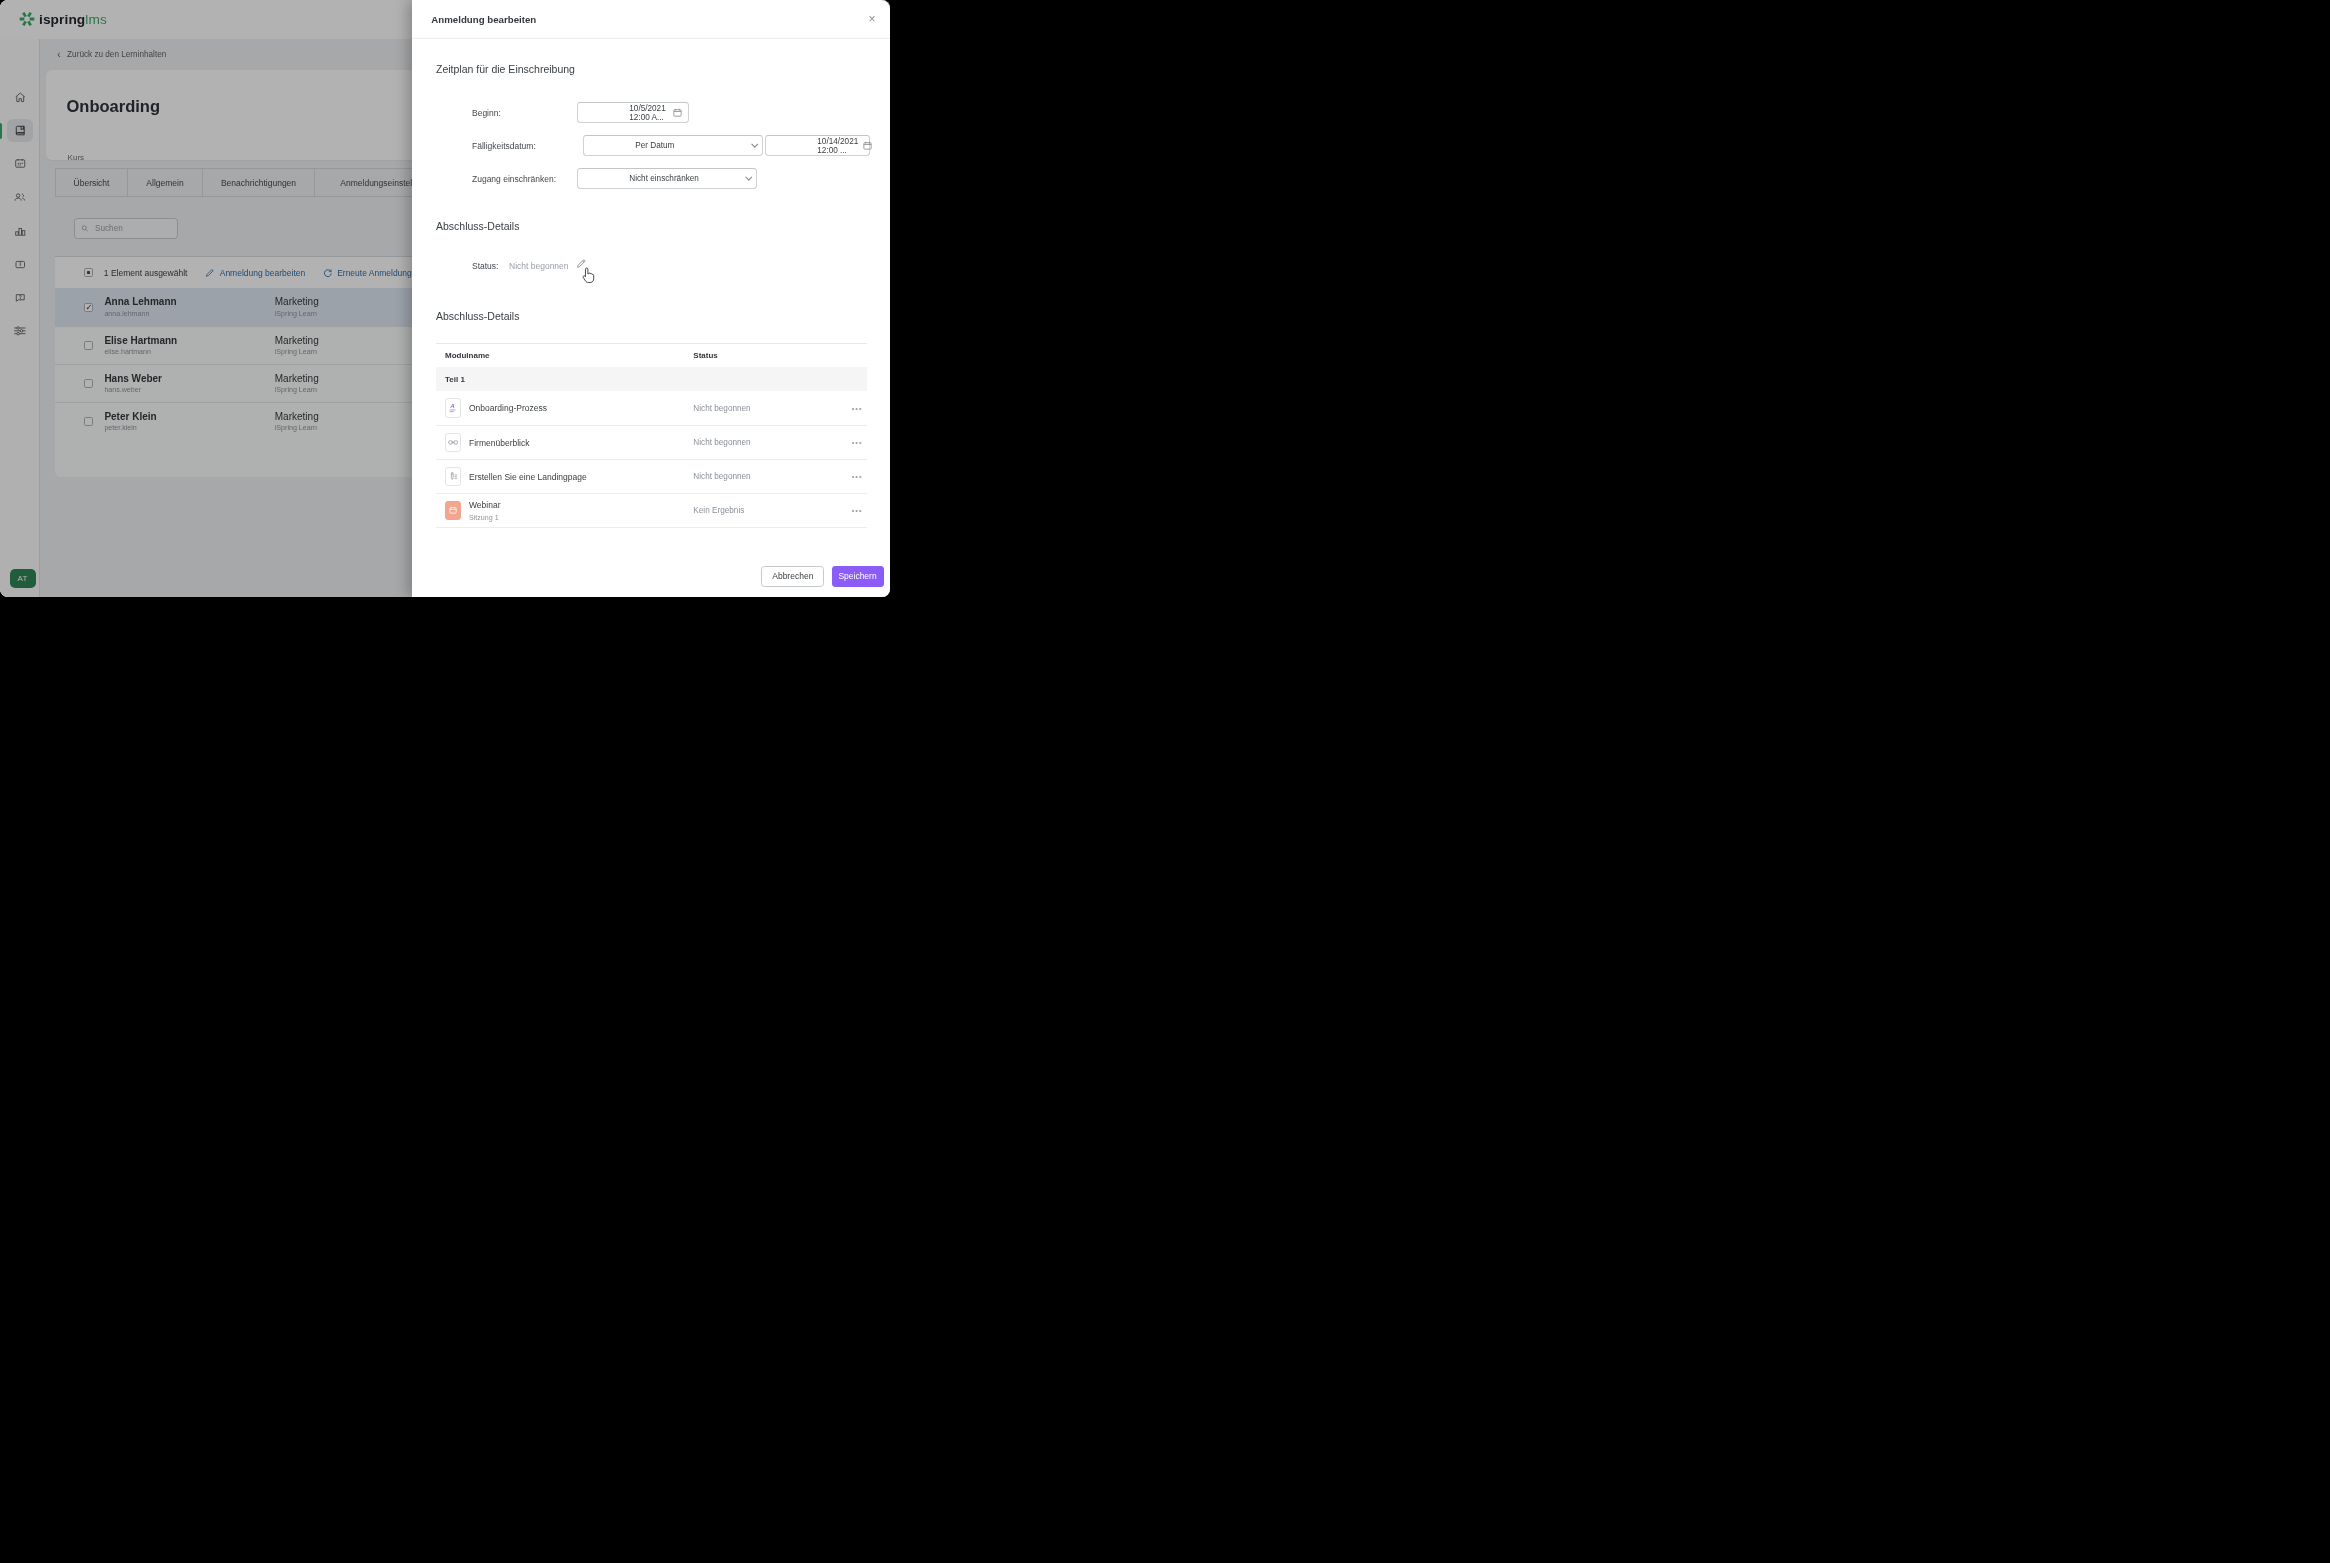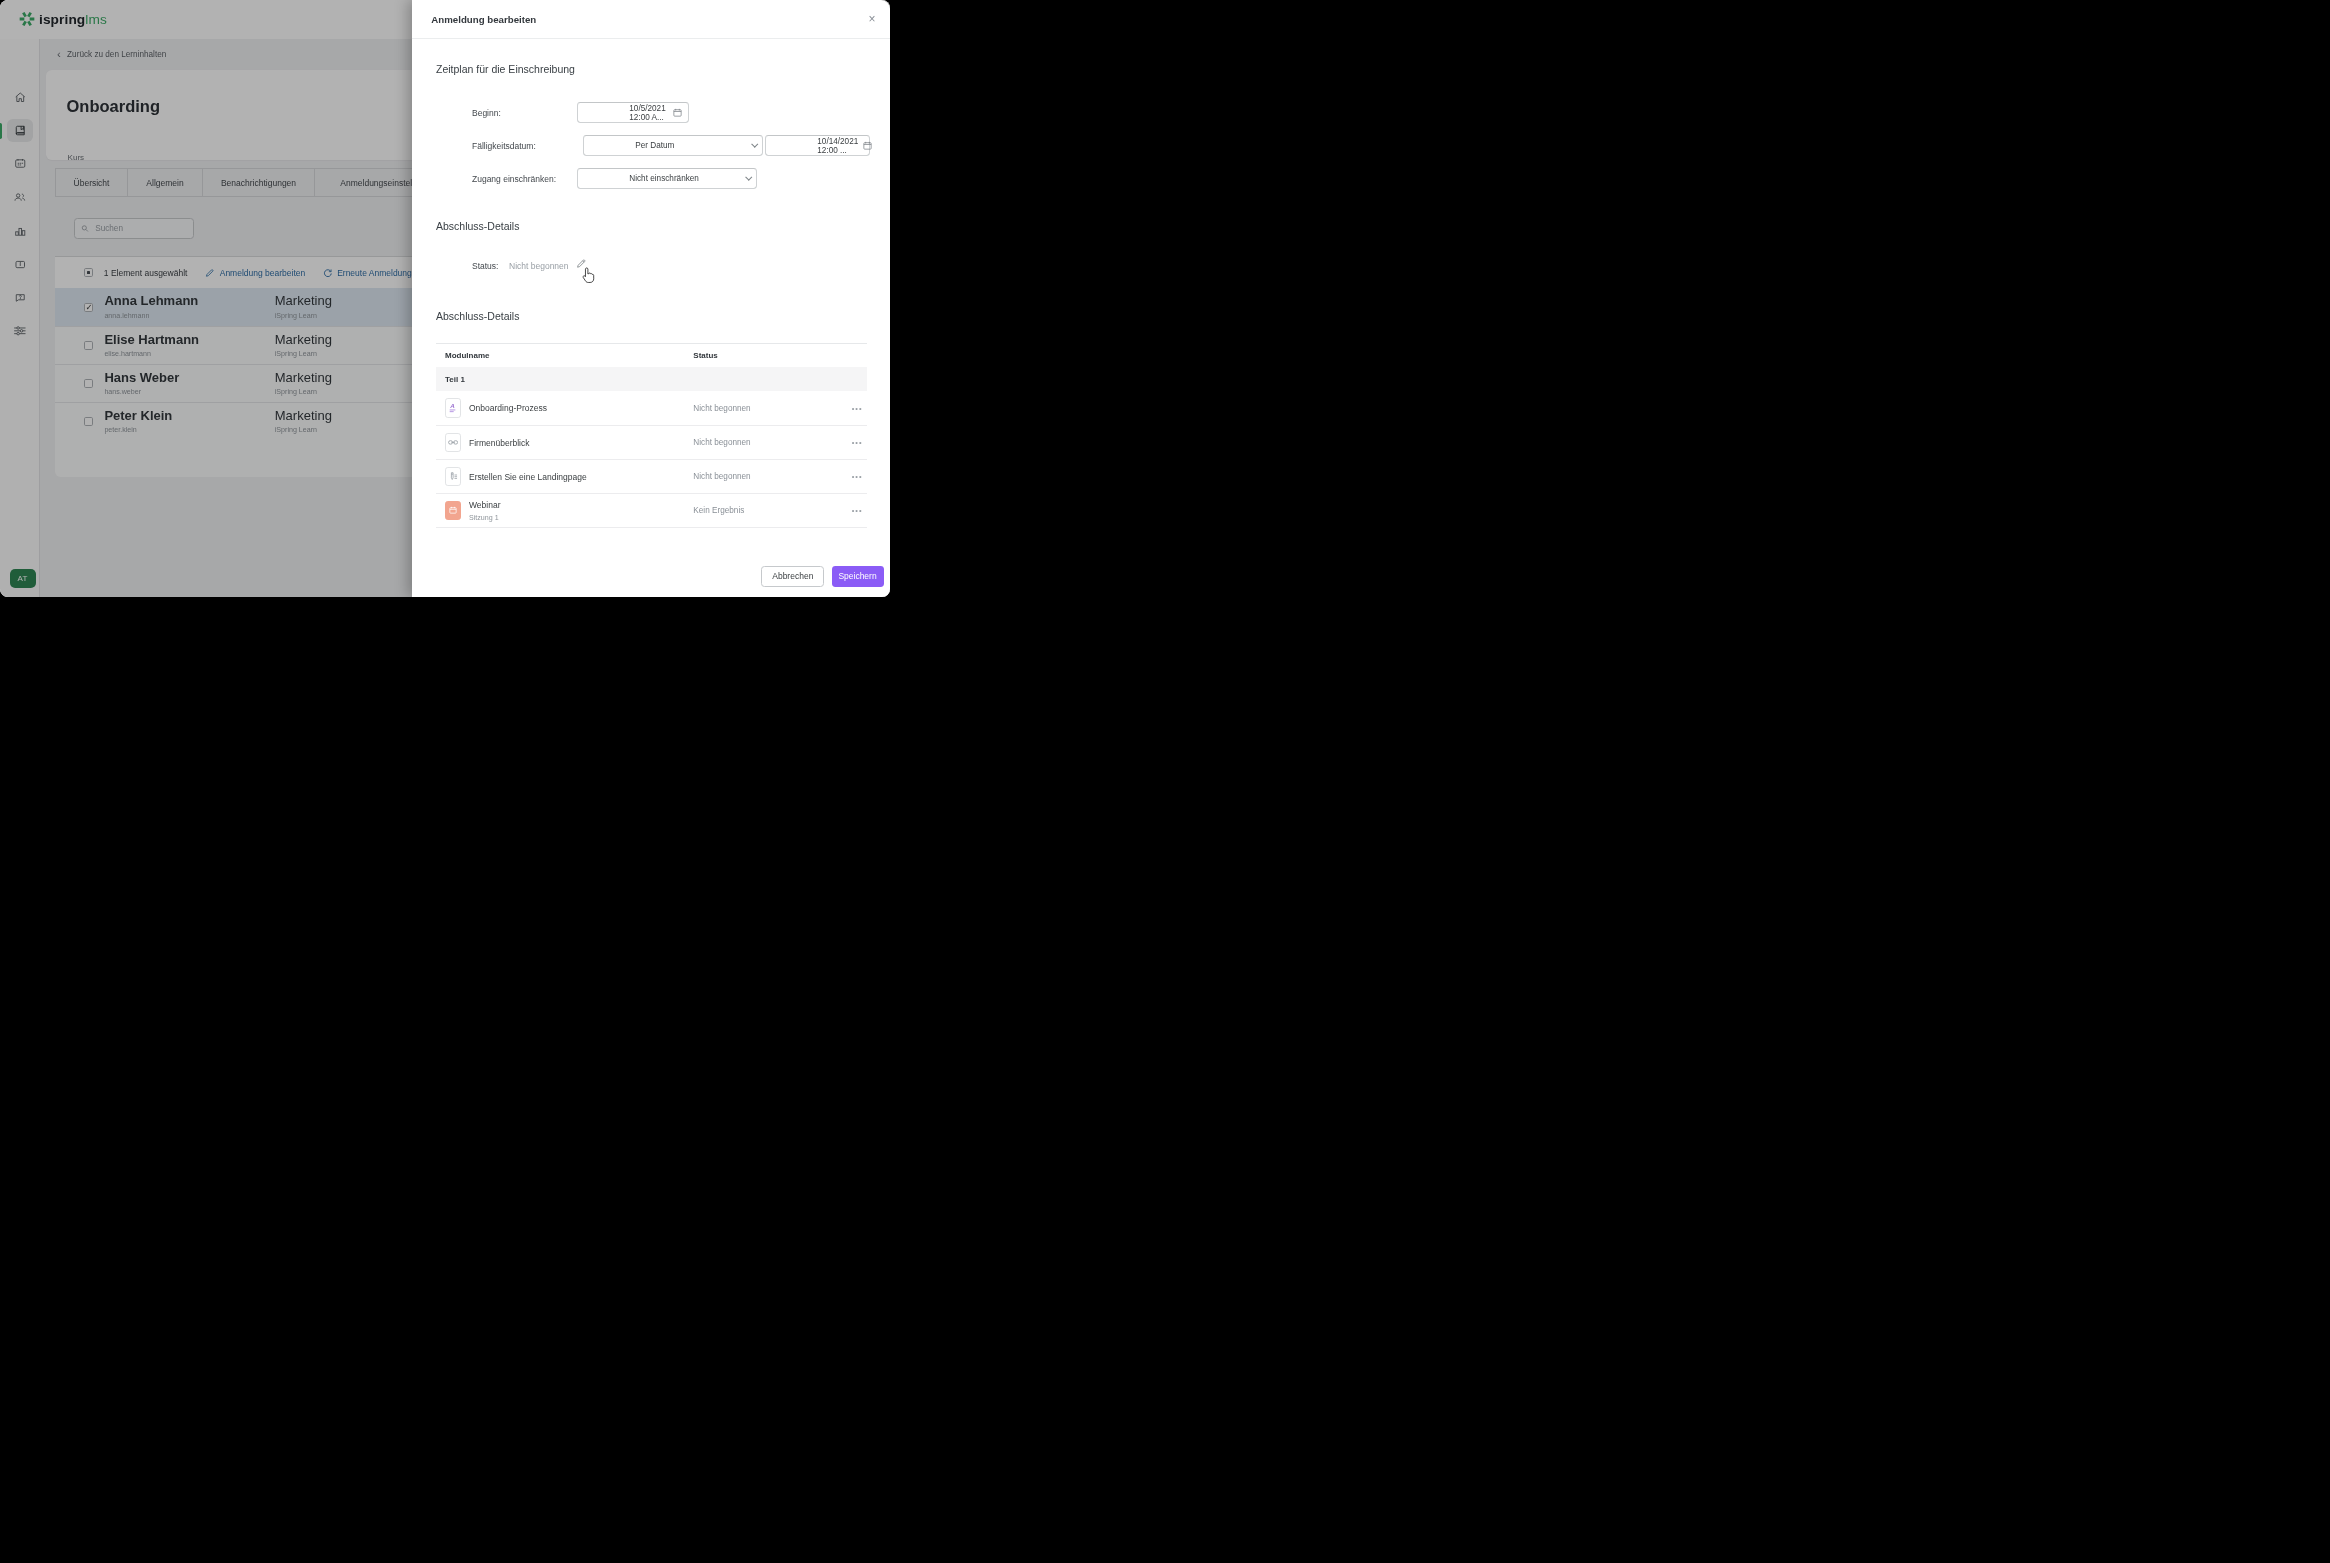--- a/index.html
+++ b/index.html
@@ -33,40 +33,40 @@
   .course-title{position:absolute;left:20.5px;top:27px;font-size:16.5px;font-weight:700;color:#2d3237;}
   .course-type{position:absolute;left:21.6px;top:83px;font-size:8px;color:#6d7277;}
 
   .tabs{position:absolute;left:15px;top:129px;width:372px;height:29px;display:flex;border-top:0.6px solid #d7d9db;border-bottom:0.6px solid #d7d9db;border-left:0.6px solid #d7d9db;overflow:hidden;}
   .tab{height:100%;display:flex;align-items:center;justify-content:center;font-size:8.5px;color:#43484d;border-right:0.6px solid #d7d9db;flex:none;}
   .tab:nth-child(1){width:72px;}
   .tab:nth-child(2){width:75px;}
   .tab:nth-child(3){width:112px;}
   .tab:nth-child(4){width:148px;border-right:none;}
 
-  .search-wrap{position:absolute;left:34px;top:179px;width:120px;height:20.5px;background:#f7f8f9;border:0.6px solid #c7cacc;border-radius:3.4px;display:flex;align-items:center;padding:0 5.7px;gap:4.6px;}
+  .search-wrap{position:absolute;left:34px;top:179px;width:104px;height:20.5px;background:#f7f8f9;border:0.6px solid #c7cacc;border-radius:3.4px;display:flex;align-items:center;padding:0 5.7px;gap:4.6px;}
   .search-wrap input{border:none;outline:none;background:transparent;font-size:8.2px;color:#3c4043;width:100%;}
   .search-wrap input::placeholder{color:#9aa0a6;}
 
   .table-card{position:absolute;left:15px;top:217px;width:387px;height:221px;background:#fbfcfc;border-radius:0 0 5.7px 5.7px;border-top:0.6px solid #d8dadc;}
   .toolbar{position:absolute;left:0;top:0;width:100%;height:31px;display:flex;align-items:center;background:#fff;}
   .cb{width:9px;height:9px;border:0.6px solid #aeb2b6;border-radius:1.7px;background:#fff;position:relative;flex:none;}
   .cb.ind::after{content:"";position:absolute;left:1.7px;top:1.7px;right:1.7px;bottom:1.7px;background:#4a4f55;border-radius:0.6px;}
   .cb.checked::after{content:"✓";position:absolute;left:0.6px;top:-1.7px;font-size:8.5px;color:#3c4043;}
   .toolbar .cb{margin-left:29px;}
   .sel-text{margin-left:10.8px;font-size:8.5px;color:#3a3f44;}
   .tool-link{display:flex;align-items:center;gap:4.6px;color:#2f6ea6;font-size:8.5px;cursor:pointer;}
   .tool-link.edit{margin-left:18px;}
   .tool-link.redo{margin-left:17.6px;}
   .rows{position:absolute;top:31px;left:0;right:0;}
   .prow{height:38px;display:flex;align-items:center;border-top:0.6px solid #e4e6e8;position:relative;background:#fbfcfc;}
   .prow.sel{background:#dfe9f2;}
   .prow .cb{margin-left:29px;}
   .pcol{margin-left:11.4px;width:159px;}
-  .pname{font-size:13px;font-weight:700;color:#33383d;line-height:1.15;}
+  .pname{font-size:10px;font-weight:700;color:#33383d;line-height:1.15;}
   .psub{font-size:7.1px;color:#8f959b;margin-top:2.3px;}
   .pcol2 .pname{font-weight:400;}
 
   
   .overlay{position:absolute;inset:0;background:rgba(0,0,0,.30);z-index:5;}
 
   
   .modal{position:absolute;left:412px;top:0;right:0;bottom:0;background:#fff;z-index:10;border-radius:0 9px 0 0;box-shadow:-3.4px 0 13.7px rgba(0,0,0,.25);}
   .m-header{position:absolute;left:0;top:0;right:0;height:39px;border-bottom:0.6px solid #ebedee;}
   .m-title{position:absolute;left:19.3px;top:13.7px;font-size:9.7px;font-weight:700;color:#33383d;}

